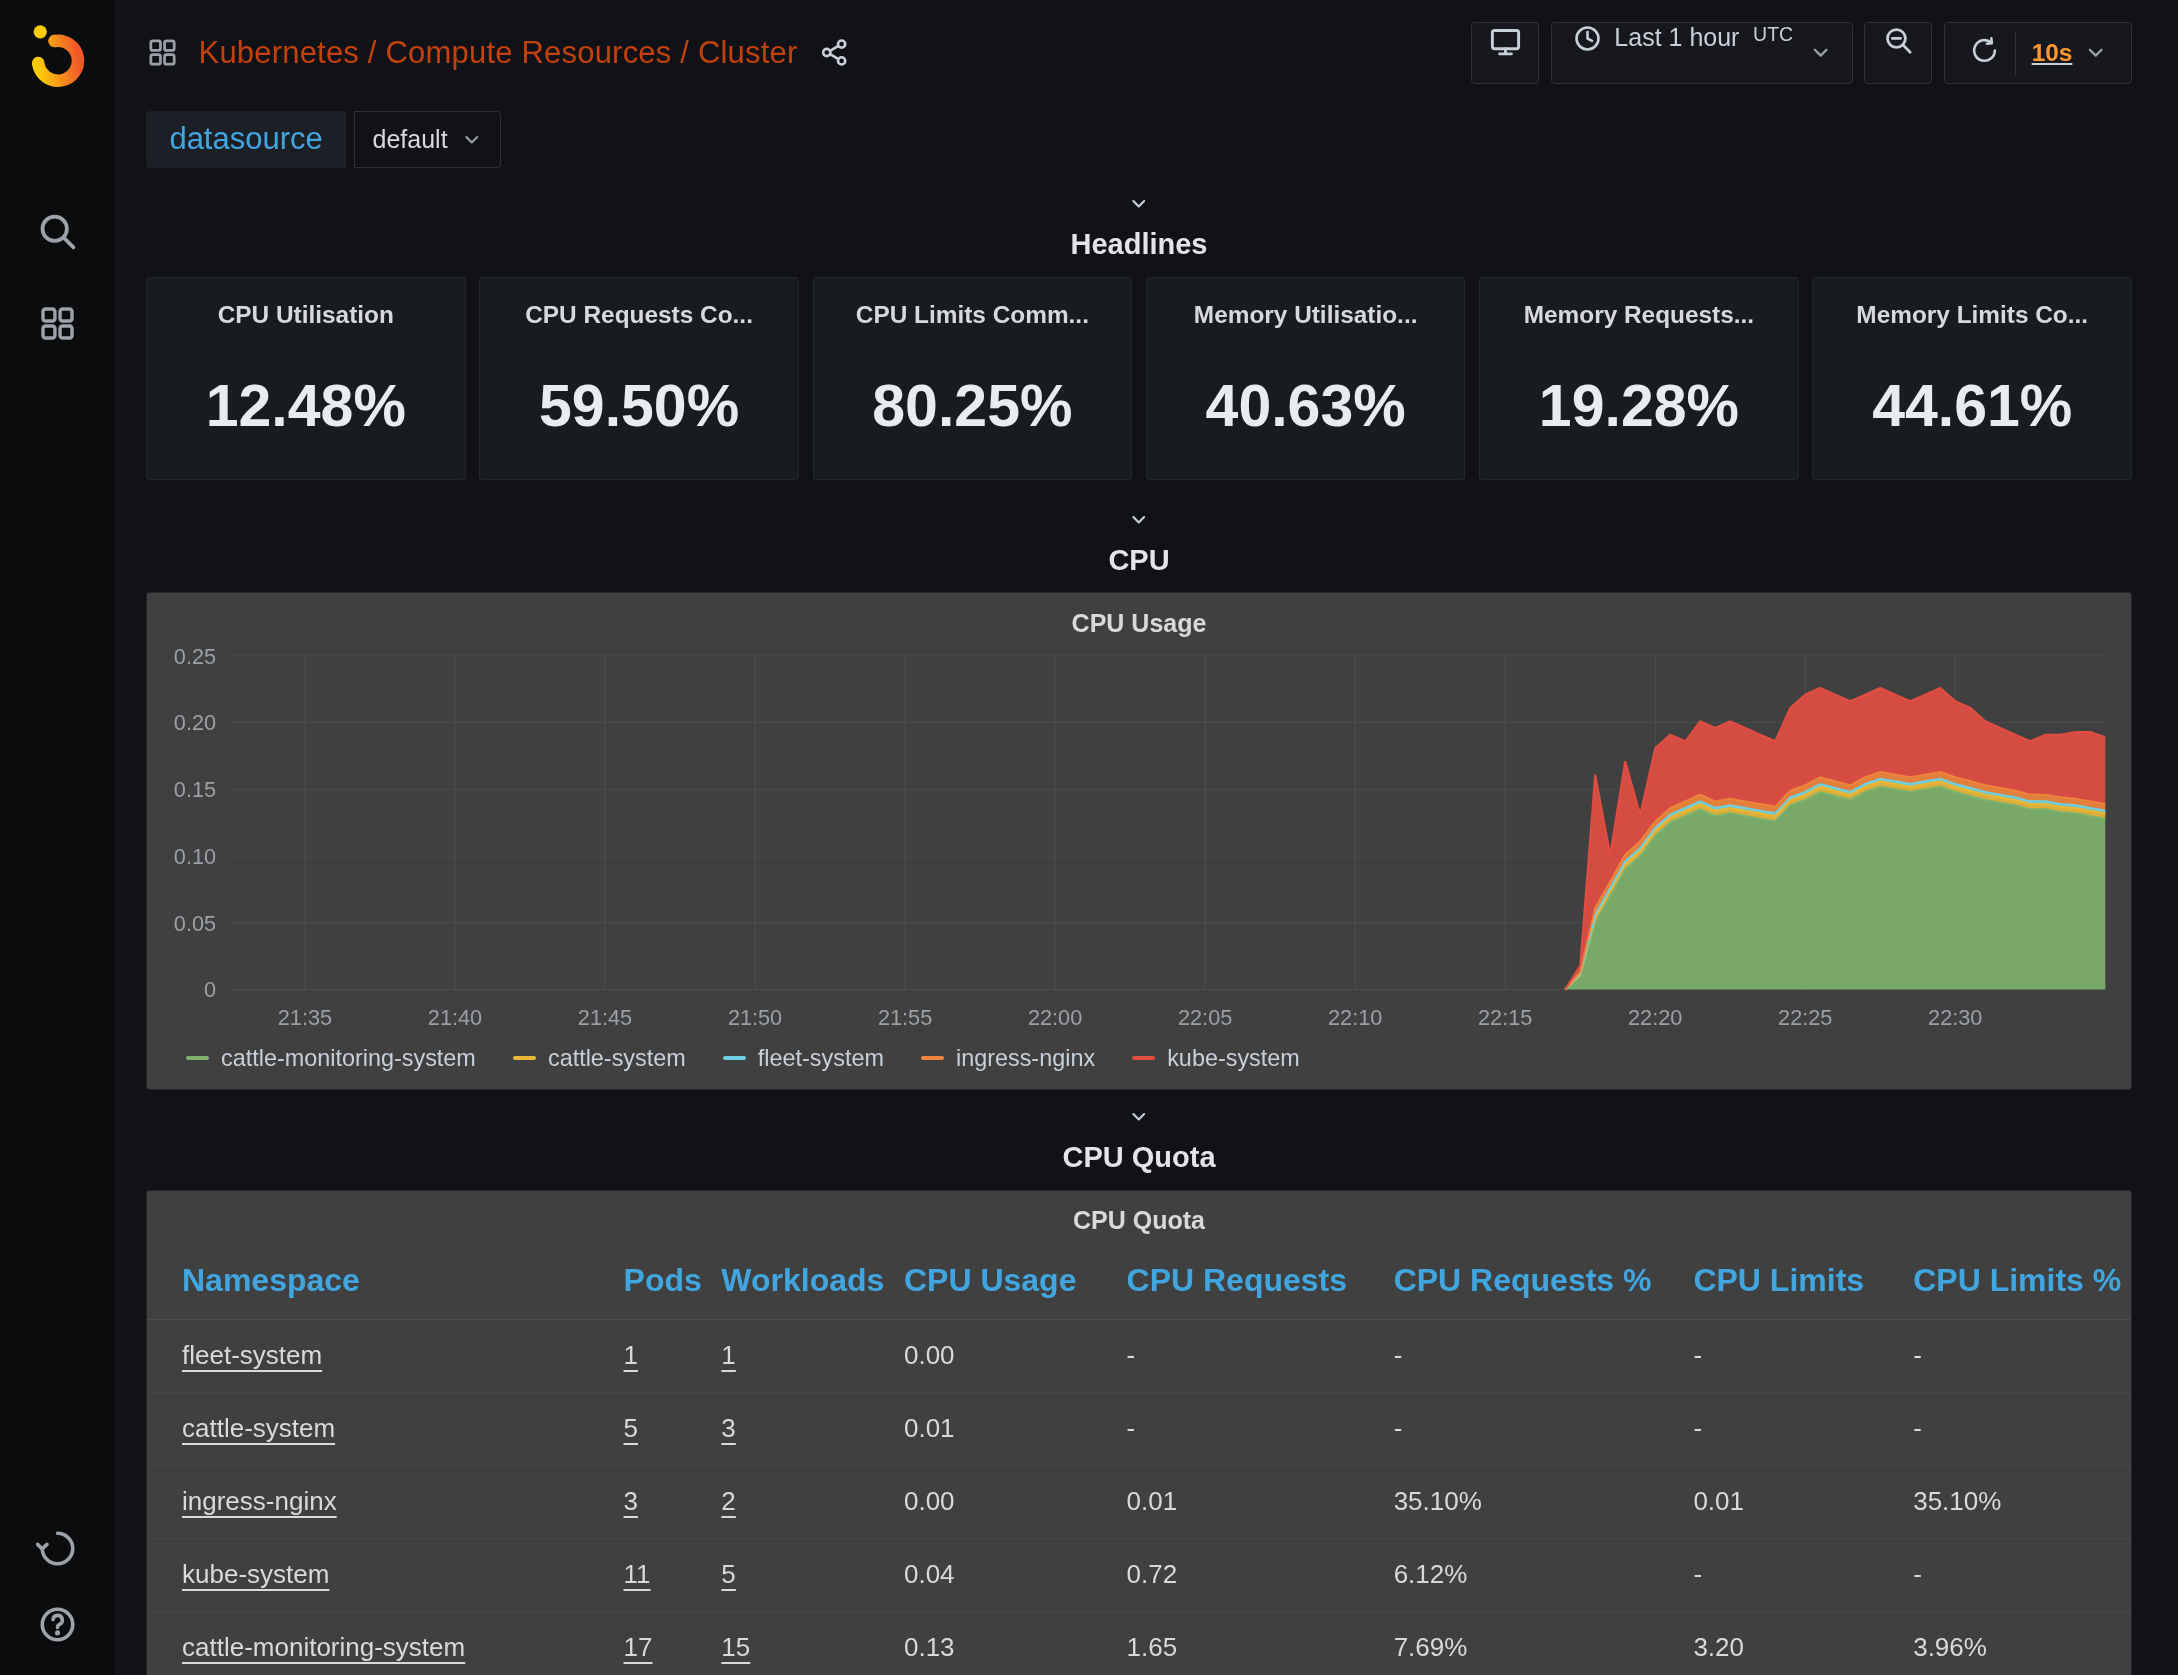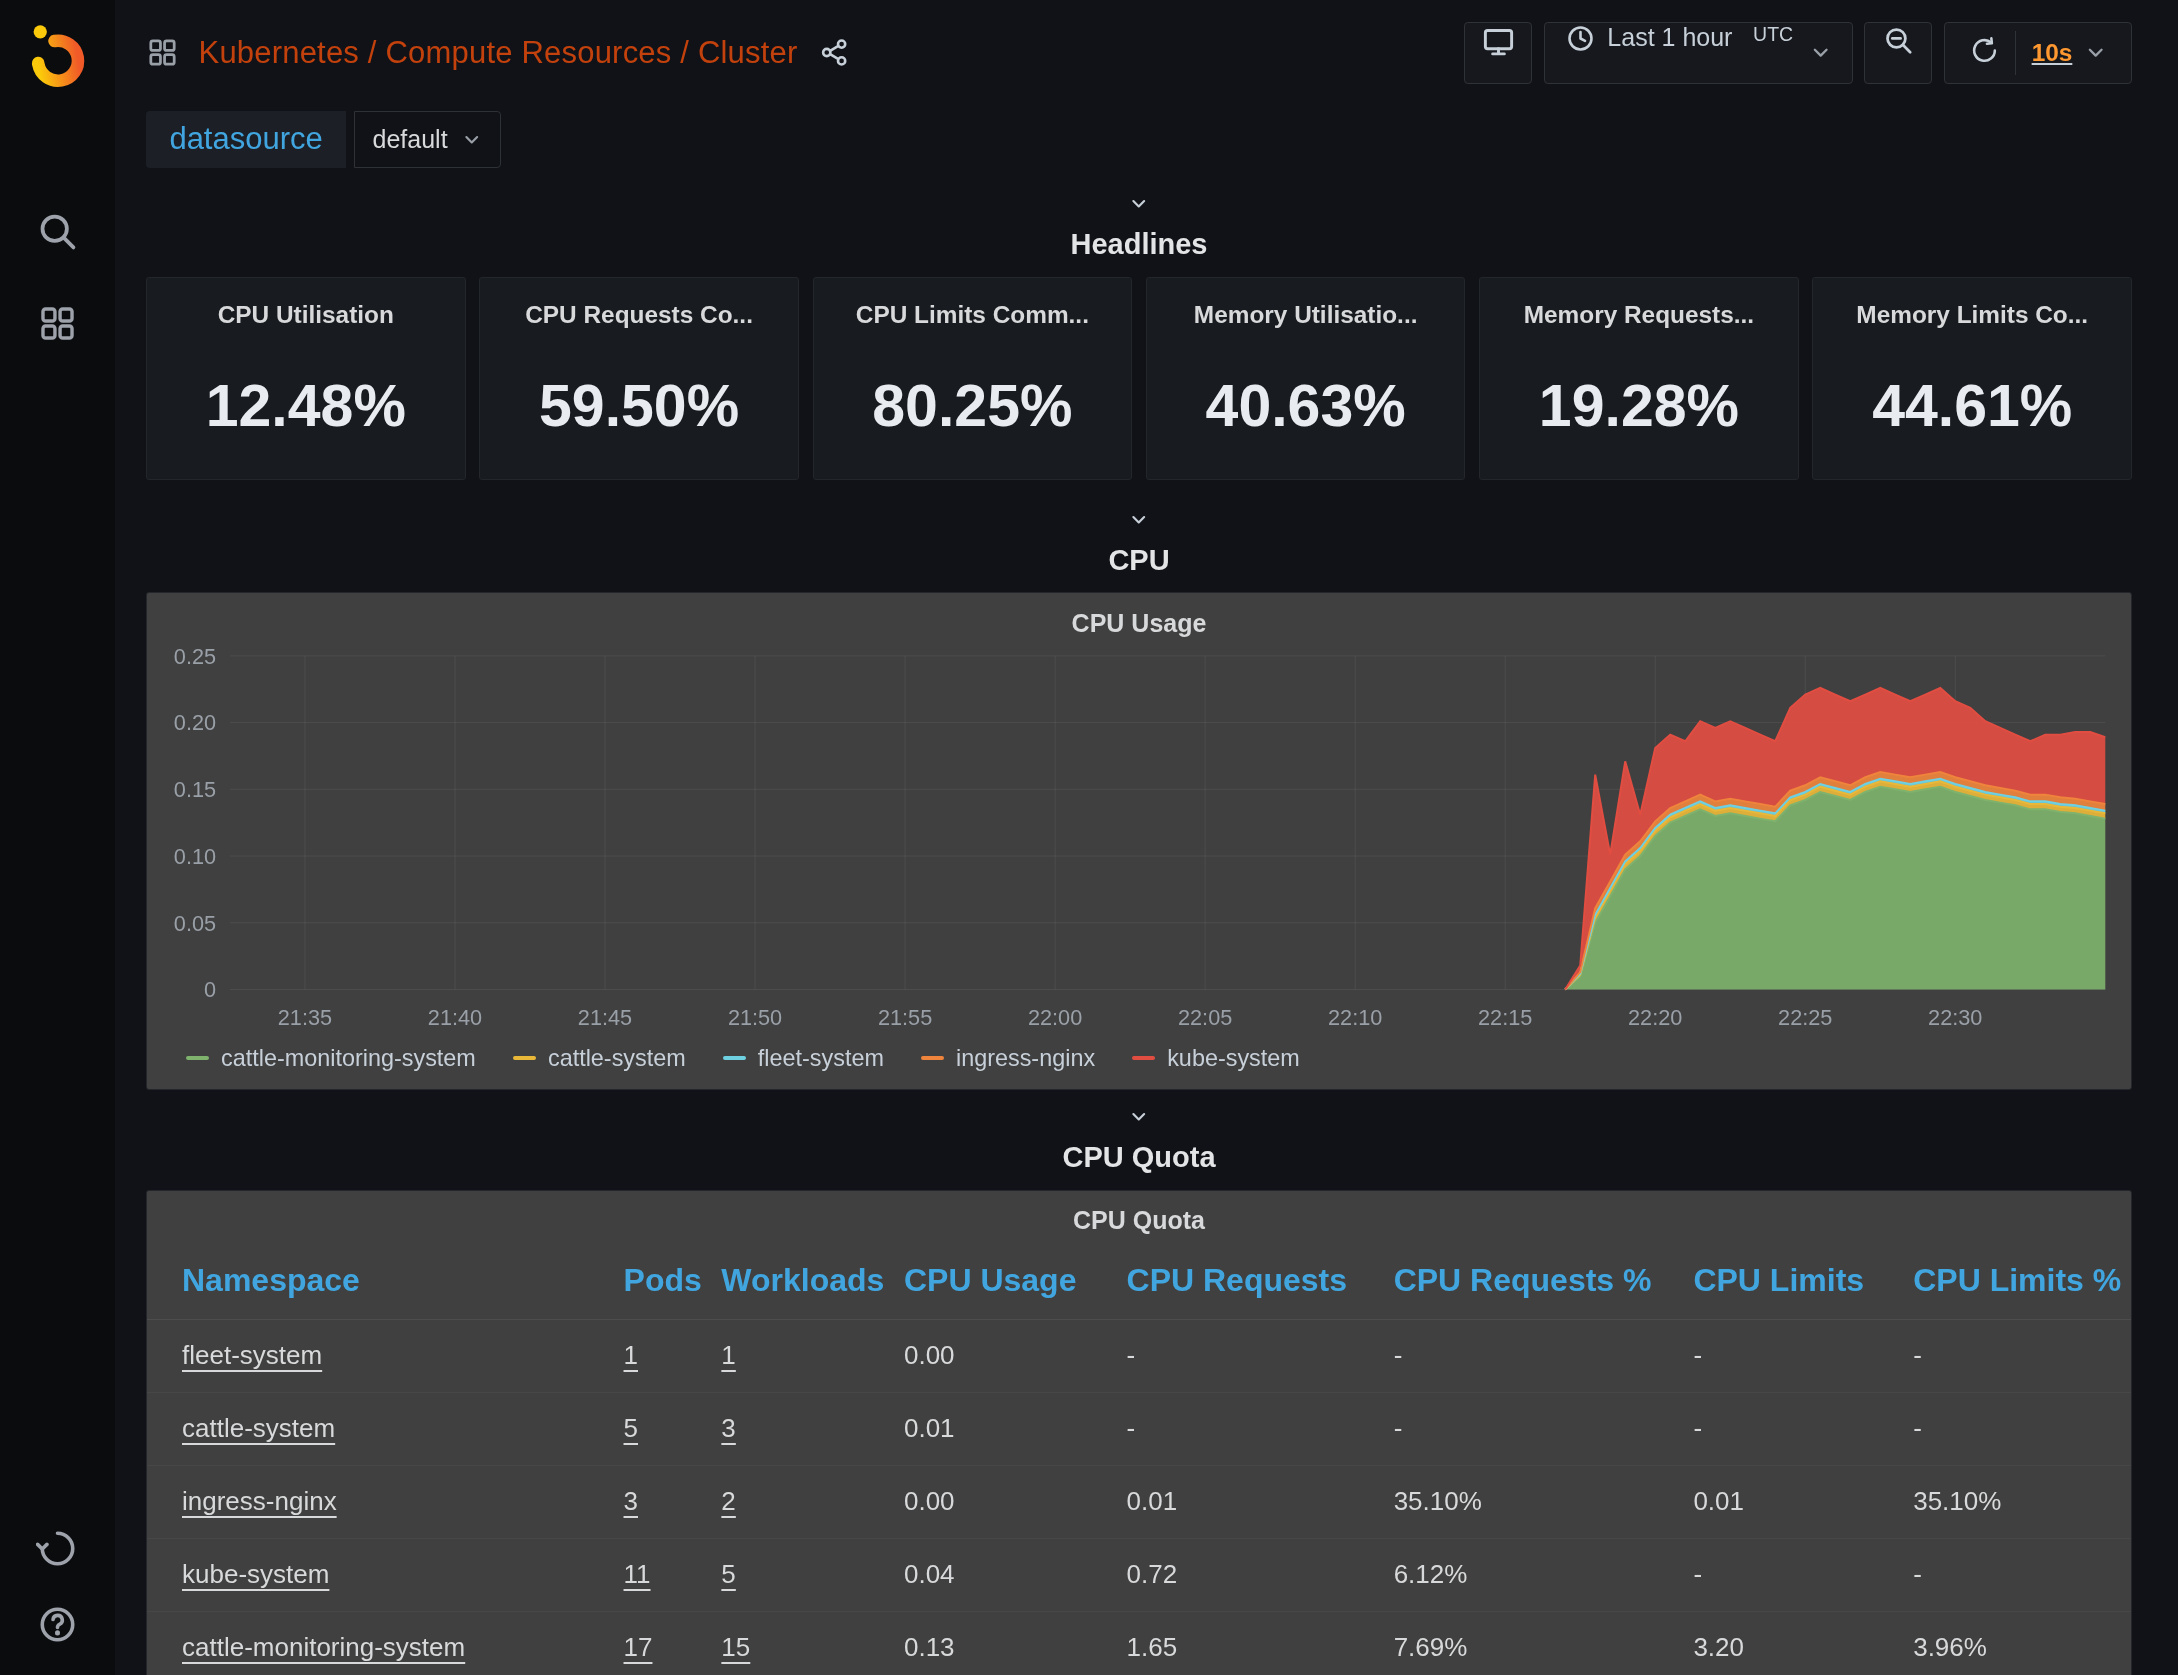--- a/index.html
+++ b/index.html
@@ -21,21 +21,21 @@
 
   .page-header{display:flex;align-items:center;height:105px;}
   .hicon{color:#9aa0a8;display:flex;align-items:center;}
   .page-title{font-size:31px;font-weight:500;color:#c2410c;margin:0 0 0 19.5px;letter-spacing:0.2px;}
   .share{margin-left:21.5px;color:#c7d0d9;cursor:pointer;}
   .header-right{margin-left:auto;display:flex;align-items:center;gap:11.7px;}
   .btn{display:flex;height:62px;background:#16181d;border:1px solid #2f3237;
     border-radius:3.9px;color:#c7d0d9;cursor:pointer;font-family:inherit;}
   .icon-btn{width:68px;justify-content:center;}
   .time-btn{padding:0 19.5px;gap:11.7px;font-size:25px;font-weight:500;}
-  .time-btn .tz{font-size:19.5px;margin-left:9px;}
+  .time-btn .tz{font-size:19.5px;margin-left:2px;}
   .caret{color:#9aa0a8;display:flex;align-items:center;margin-left:3.9px;}
   .refresh-btn{padding:8px;text-decoration:underline;}
   .refresh-left{width:62px;display:flex;align-items:center;justify-content:center;height:100%;}
   .refresh-right{display:flex;align-items:center;height:100%;padding:0 15.6px;border-left:1px solid #2f3237;gap:7.8px;}
   .interval{color:#ff9830;font-size:24.4px;font-weight:700;}
 
   
   .submenu{display:flex;align-items:center;margin:5.9px 0 25px;}
   .chip-label{background:#1c2026;border-radius:3.9px 0 0 3.9px;height:57px;display:flex;align-items:center;
     padding:0 23.4px;color:#41a6e0;font-size:31px;font-weight:500;}

